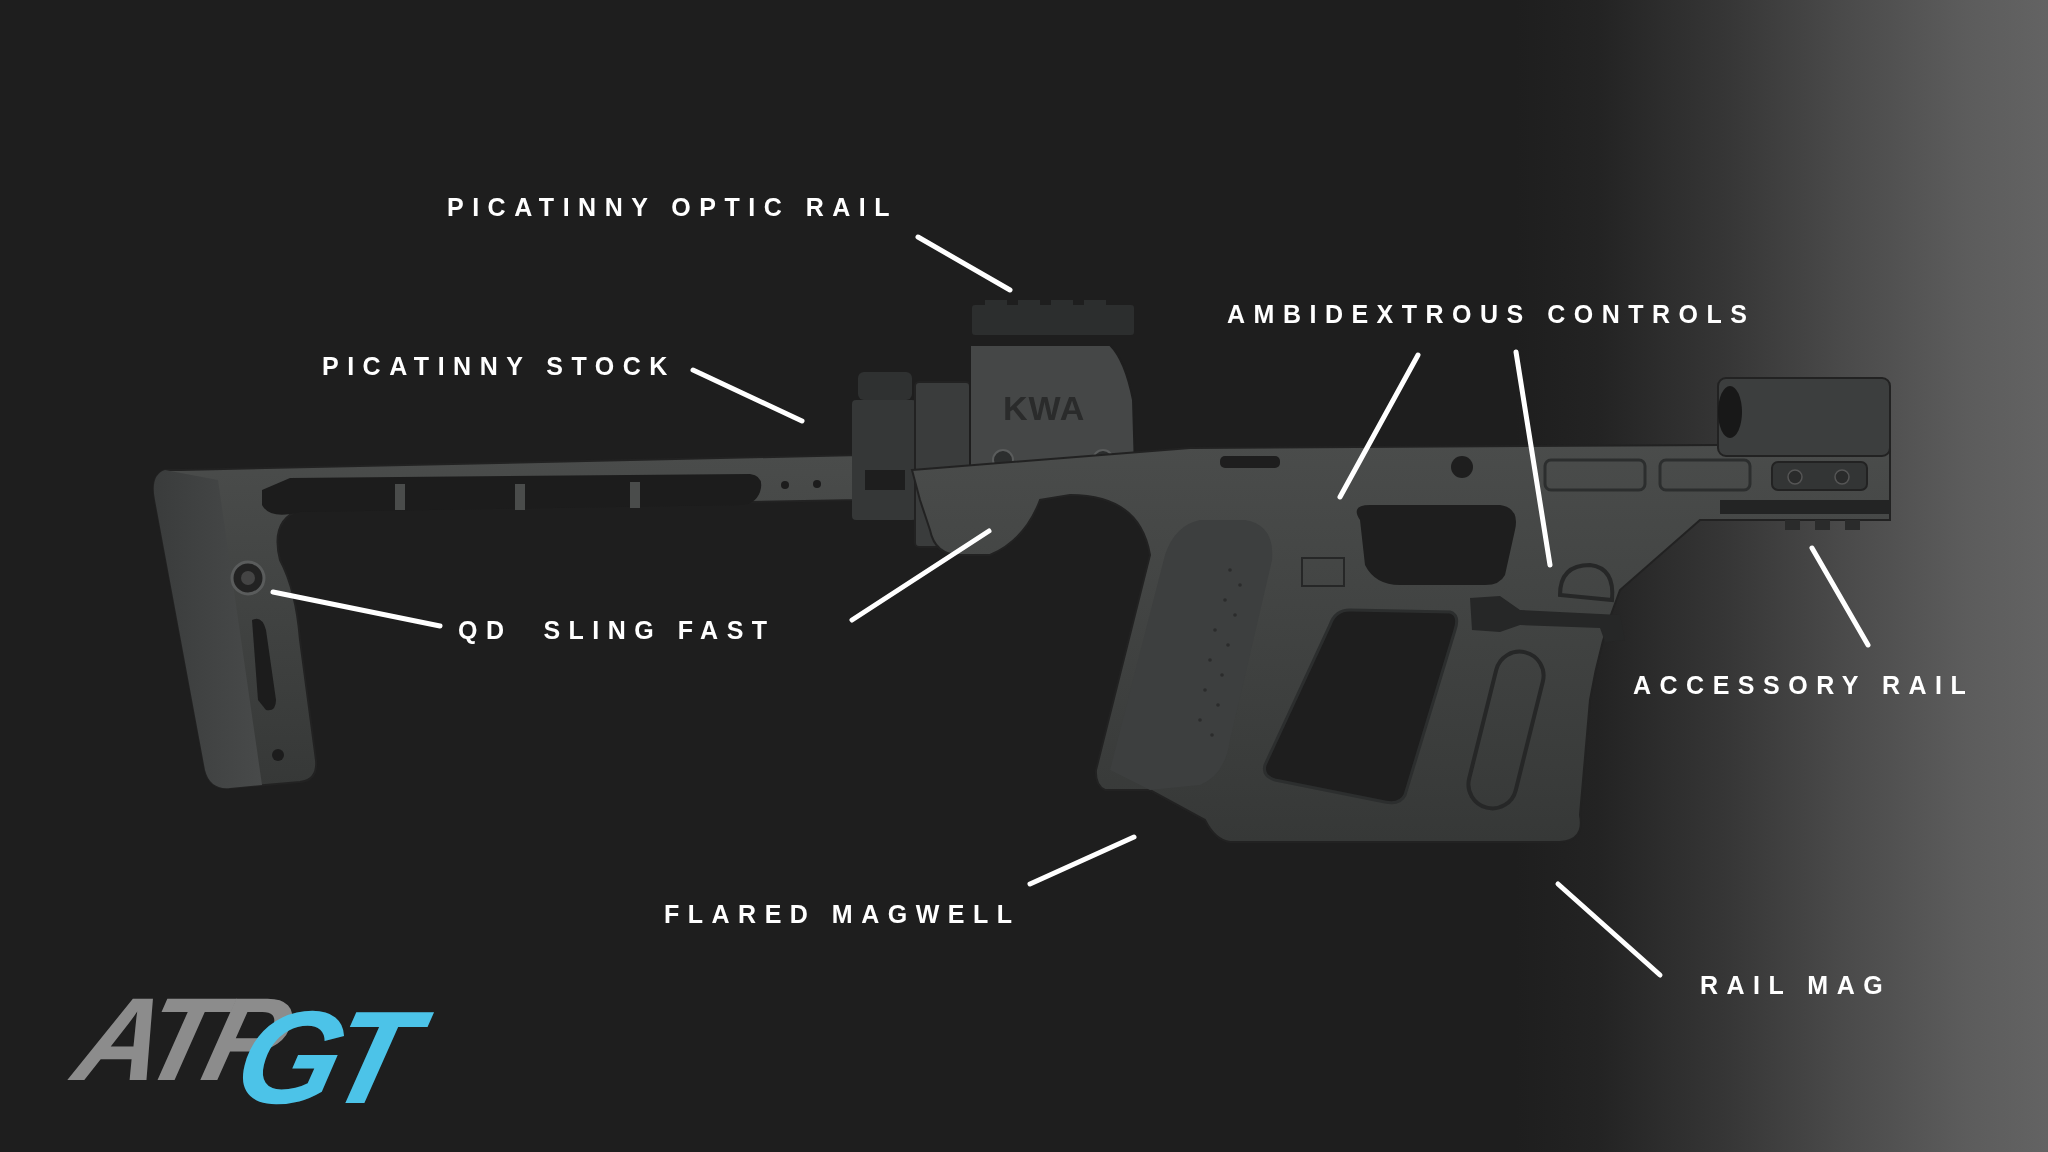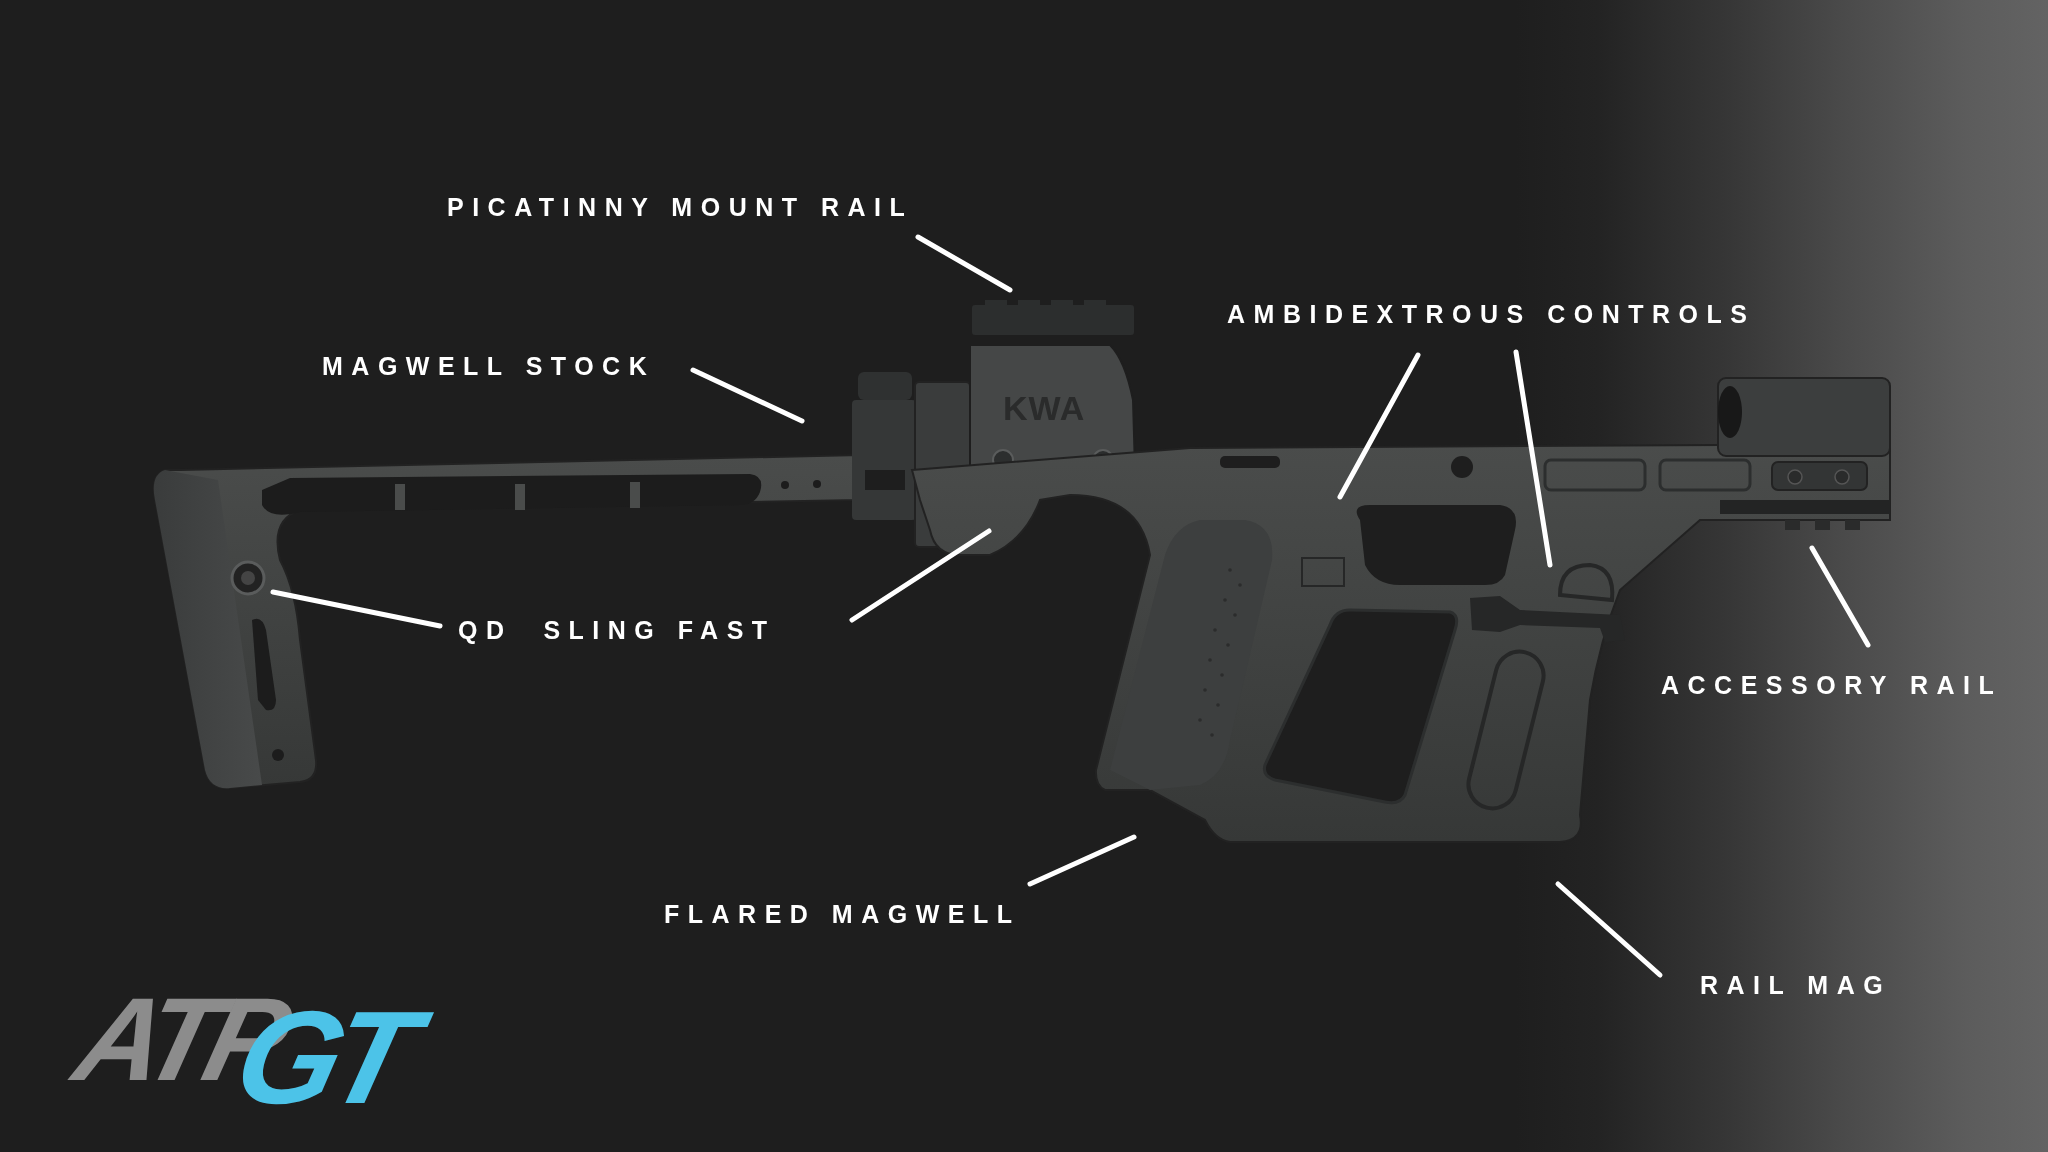--- a/index.html
+++ b/index.html
@@ -120,24 +120,24 @@
     <line x1="1418" y1="355" x2="1340" y2="497"></line>
     <line x1="1516" y1="352" x2="1550" y2="565"></line>
     <line x1="273" y1="592" x2="440" y2="626"></line>
     <line x1="852" y1="620" x2="989" y2="531"></line>
     <line x1="1812" y1="548" x2="1868" y2="645"></line>
     <line x1="1030" y1="884" x2="1134" y2="837"></line>
     <line x1="1558" y1="884" x2="1660" y2="975"></line>
   </g>
 </svg>
 
-<div class="label" style="left:447px;top:195px;">PICATINNY MOUNT RAIL</div>
-<div class="label" style="left:322px;top:354px;">MAGWELL STOCK</div>
+<div class="label" style="left:447px;top:195px;">PICATINNY OPTIC RAIL</div>
+<div class="label" style="left:322px;top:354px;">PICATINNY STOCK</div>
 <div class="label" style="left:1227px;top:302px;">AMBIDEXTROUS CONTROLS</div>
 <div class="label" style="left:458px;top:618px;white-space:pre;">QD  SLING FAST</div>
-<div class="label" style="left:1633px;top:673px;margin-left:28px;">ACCESSORY RAIL</div>
+<div class="label" style="left:1633px;top:673px;">ACCESSORY RAIL</div>
 <div class="label" style="left:664px;top:882px;margin-top:20px;">FLARED MAGWELL</div>
 <div class="label" style="left:1700px;top:973px;">RAIL MAG</div>
 
 <div class="logo">
   <span class="logo-atp">ATP</span>
   <span class="logo-gt">GT</span>
 </div>
 
 </body></html>

